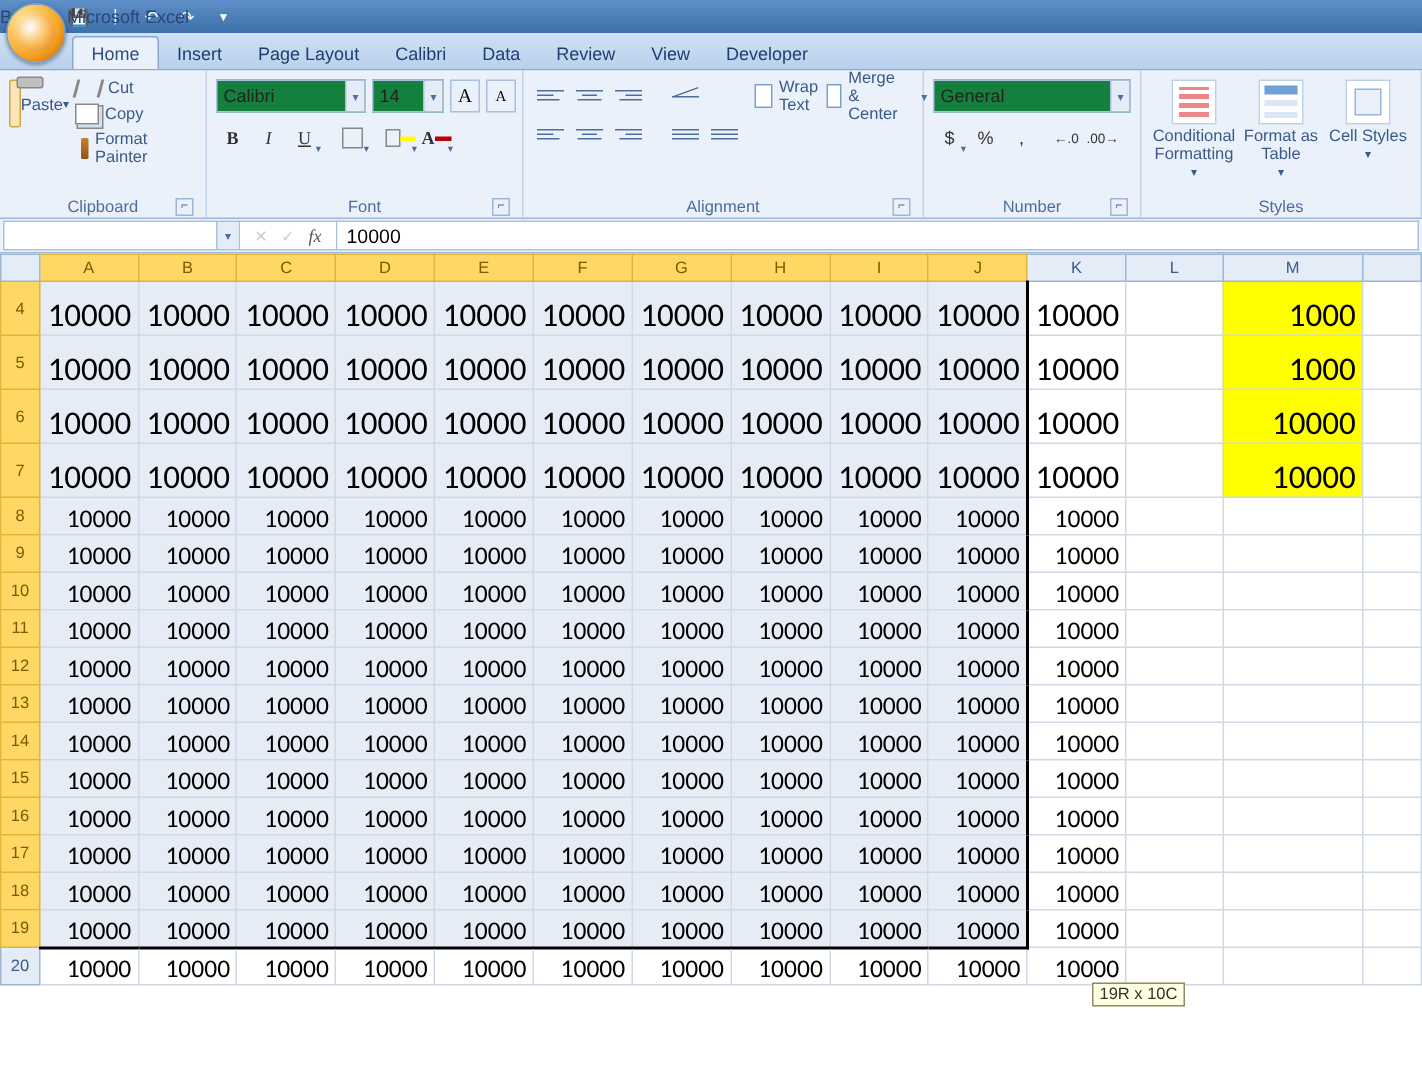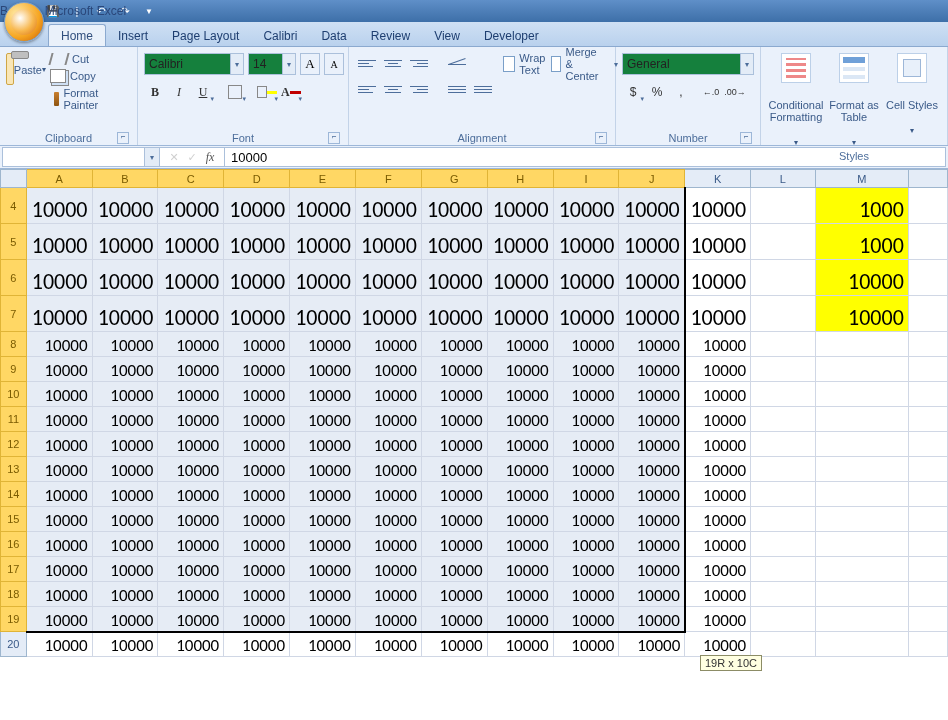--- a/index.html
+++ b/index.html
@@ -65,21 +65,21 @@
   .align-col2{display:flex;flex-direction:row;gap:0;padding:4px 2px 0 8px}
   .wrap-merge{display:flex;align-items:center;gap:4px;color:#3a5a88;font-size:11px;height:22px}
   .wm-icon{width:16px;height:14px;border:1px solid #7a9fc8;background:#fff}
 
   
   .num-col{display:flex;flex-direction:column;gap:6px;padding-top:4px}
   .num-format{width:112px}
   .num-row{display:flex;gap:2px}
 
   
-  .big-btn{display:flex;flex-direction:column;align-items:center;width:58px;padding-top:4px;gap:16px;color:#3a5a88;font-size:11px;text-align:center;line-height:1.1}
+  .big-btn{display:flex;flex-direction:column;align-items:center;width:58px;padding-top:4px;gap:2px;color:#3a5a88;font-size:11px;text-align:center;line-height:1.1}
   .big-ic{width:28px;height:28px;border:1px solid #bcd0e8;background:#fff;position:relative}
   .big-ic.cond::before{content:"";position:absolute;inset:4px;background:repeating-linear-gradient(0deg,#e88,#e88 3px,#fff 3px,#fff 6px)}
   .big-ic.tbl::before{content:"";position:absolute;inset:3px;background:linear-gradient(#6fa0d8,#6fa0d8) top/100% 6px no-repeat,repeating-linear-gradient(0deg,#dbe7f5,#dbe7f5 4px,#fff 4px,#fff 8px)}
   .big-ic.cell::before{content:"";position:absolute;inset:5px;background:#e8f0fa;border:1px solid #9db7d8}
 
   
   .fm-row{height:22px;display:flex;align-items:stretch;border-bottom:1px solid #9db7d8;background:#eaf1fb}
   .namebox{width:150px;border:1px solid #abc0db;background:#fff;margin:1px 0 1px 2px;display:flex;align-items:center;position:relative;padding-left:6px;font-size:12px}
   .namebox .dd{position:absolute;right:0;top:0;bottom:0;width:14px;border-left:1px solid #abc0db;background:#e3ecf7;display:flex;align-items:center;justify-content:center;font-size:8px;color:#4d6e9b}
   .fx-btns{display:flex;align-items:center;gap:2px;padding:0 6px;border:1px solid #abc0db;border-left:none;background:#fff;margin:1px 0}
@@ -643,14 +643,14 @@
           <td class="col-H">10000</td>
           <td class="col-I">10000</td>
           <td class="col-J">10000</td>
           <td class="col-K">10000</td>
           <td class="col-L"></td>
           <td class="col-M"></td>
           <td class="col-N"></td>
         </tr>
       </tbody>
     </table>
-  <div class="size-tip" id="size-tip" style="left:700px;top:486px">19R x 10C</div>
+  <div class="size-tip" id="size-tip" style="left:728px;top:486px">19R x 10C</div>
 </div>
 
 </body></html>

